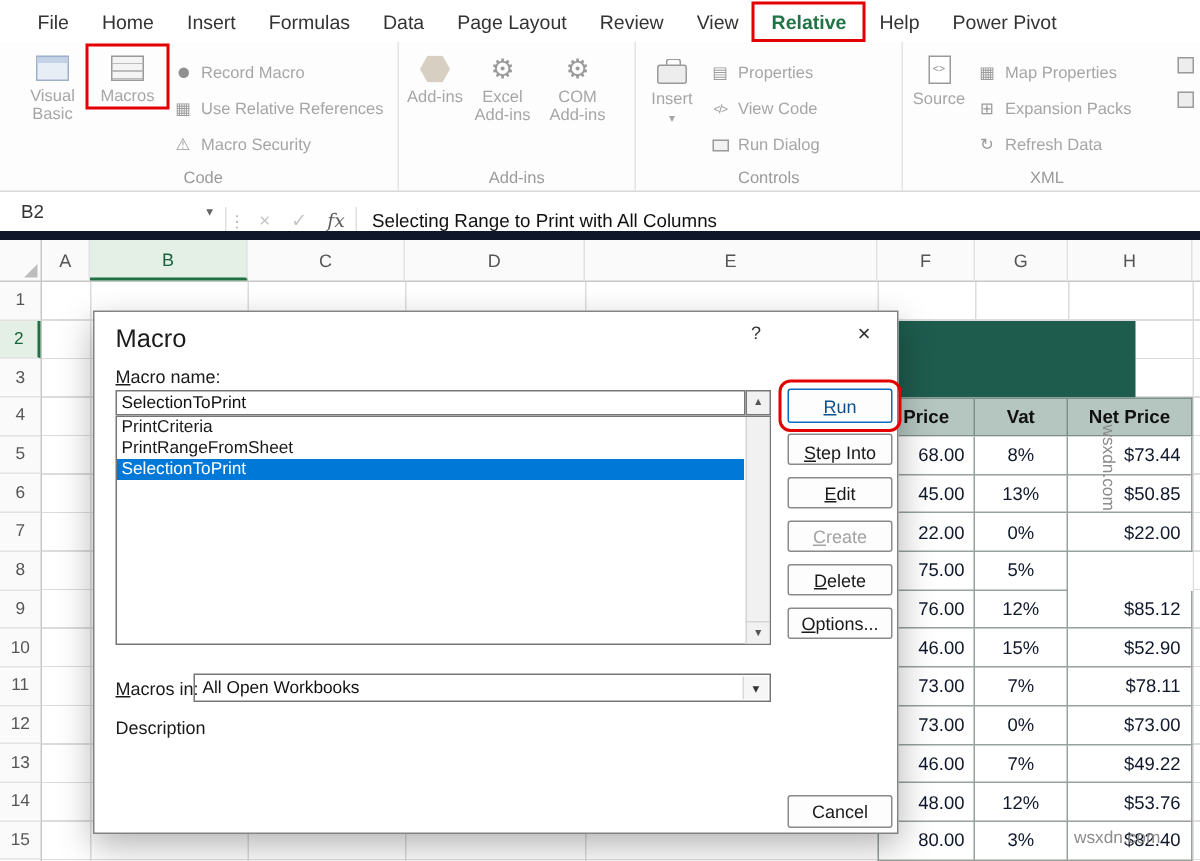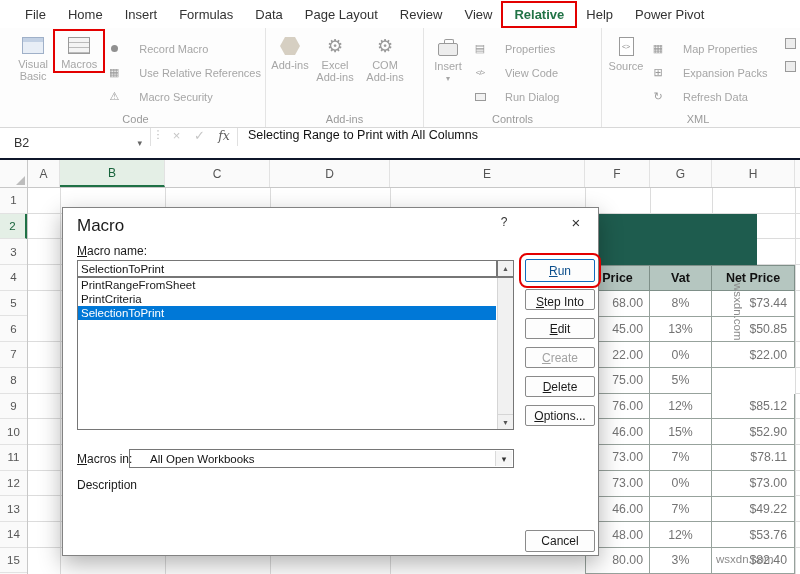--- a/index.html
+++ b/index.html
@@ -19,21 +19,21 @@
   .rgroup { position:relative; height:100%; border-right:1px solid #E4E4E4;
             display:flex; align-items:flex-start; padding:4px 4px 18px 4px; }
   .glabel { position:absolute; bottom:2px; left:0; right:0; text-align:center;
             font-size:11px; color:#9A9A9A; }
   .bigbtn { width:50px; display:flex; flex-direction:column; align-items:center;
             padding-top:5px; gap:4px; }
   .bigbtn.narrow { width:40px; }
   .blabel { font-size:11px; color:#A6A6A6; text-align:center; line-height:12px; }
   .bcaret { font-size:8px; color:#A6A6A6; line-height:6px; }
   .smallstack { display:flex; flex-direction:column; gap:11px; padding-top:10px; padding-left:5px; }
-  .smallitem { display:flex; align-items:center; gap:18px; font-size:11px; color:#A6A6A6; white-space:nowrap; }
+  .smallitem { display:flex; align-items:center; gap:5px; font-size:11px; color:#A6A6A6; white-space:nowrap; }
   .sicon { width:14px; height:13px; display:flex; align-items:center; justify-content:center;
            font-size:11px; color:#9A9A9A; }
   
   .winicon { width:22px; height:17px; border:1px solid #9FB0C8; background:#E8EEF6; position:relative; }
   .winicon::before { content:""; position:absolute; top:0; left:0; right:0; height:4px; background:#C3D1E4; }
   .macicon { width:22px; height:17px; border:1px solid #9A9A9A; background:#F4F4F4;
              background-image:repeating-linear-gradient(to bottom, transparent 0 4px, #BBB 4px 5px); }
   .hexicon { width:20px; height:18px; background:#D6CFC2;
              clip-path:polygon(25% 0,75% 0,100% 50%,75% 100%,25% 100%,0 50%); }
   .gearicon { font-size:18px; color:#9A9A9A; line-height:18px; }
@@ -45,21 +45,21 @@
   .docicon { width:15px; height:19px; border:1px solid #9A9A9A; background:#fff; font-size:7px; color:#888;
              display:flex; align-items:center; justify-content:center; }
   .dotsicon { width:7px; height:7px; border-radius:50%; background:#909090; }
   .boxicon { width:11px; height:8px; border:1px solid #9A9A9A; background:#F2F2F2; }
   .codetxt { font-size:8px; color:#9A9A9A; letter-spacing:-1px; }
   .edgeicons { position:absolute; right:-2px; top:10px; display:flex; flex-direction:column; gap:12px; }
   .edgeicon { width:11px; height:11px; border:1px solid #9A9A9A; background:#EDEDED; }
 
   
   .fbar { position:absolute; top:128px; left:0; right:0; height:32px; background:#fff;
-          border-bottom:2px solid #0f172a; display:flex; align-items:flex-start; font-size:12.5px; }
+          border-bottom:6px solid #0f172a; display:flex; align-items:flex-end; font-size:12.5px; }
   .namebox { width:150px; height:100%; display:flex; align-items:center; padding-left:14px;
              color:#333; position:relative; }
   .namecaret { position:absolute; right:8px; font-size:9px; color:#666; }
   .fdiv { width:1px; height:60%; background:#E0E0E0; }
   .fdots { width:14px; text-align:center; color:#B9B9B9; font-size:11px; }
   .fbtn { width:23px; text-align:center; color:#C6C6C6; font-size:13px; }
   .fx { color:#5F5F5F; font-style:italic; font-family:"DejaVu Serif", serif; width:26px; text-align:center; }
   .ftext { margin-left:10px; color:#111; white-space:nowrap; }
 
   
@@ -83,21 +83,21 @@
 
   
   .titleblock { position:absolute; left:585px; top:214px; width:172px; height:51px; background:#1E5C4E; }
   .theader { position:absolute; left:585px; top:265px; width:210px; height:26px; display:flex;
              background:#B5C6C0; font-weight:bold; font-size:12.5px; color:#111; }
   .th { display:flex; align-items:center; justify-content:center;
         border:1px solid #7E8F88; border-left:none;text-align:center; }
   .th.c1 { width:65px; border-left:1px solid #7E8F88; } .th.c2 { width:62px; } .th.c3 { width:83px; }
   .tdata { position:absolute; left:585px; top:291px; width:210px; }
   .trow { display:flex; height:25.7px; background:#fff; }
-  .tc { border-right:1px solid #97A29C; border-bottom:1px solid #97A29C; font-size:12.3px; color:#737373;
+  .tc { border-right:1px solid #97A29C; border-bottom:1px solid #97A29C; font-size:12.3px; color:#0f172a;
         display:flex; align-items:center; }
   .tc.price { width:65px; justify-content:flex-end; padding-right:6px; border-left:1px solid #97A29C; }
   .tc.vat { width:62px; justify-content:center; }
   .tc.net { width:83px; justify-content:flex-end; padding-right:7px; }
 
   .wm-v { position:absolute; left:744px; top:283px; transform:rotate(90deg); transform-origin:0 0;
           font-size:11.5px; color:#8C8C8C; white-space:nowrap; }
   .wm-b { position:absolute; left:716px; top:553px; font-size:11.5px; color:#8C8C8C; }
 
   
@@ -126,21 +126,21 @@
             border-top:1px solid #D5D5D5; border-left:1px solid #D5D5D5; display:flex;
             align-items:center; justify-content:center; font-size:7px; color:#555; }
   .dbtn { position:absolute; left:462px; width:70px; height:21px; border:1px solid #8A8A8A;
           background:#FDFDFD; border-radius:2px; display:flex; align-items:center; justify-content:center;
           font-size:12px; color:#1A1A1A; }
   .dbtn span { display:block; }
   .dbtn.primary { border:1.5px solid #0F6CBD; color:#0B4E8C; height:23px;
           outline:2px solid #E30000; outline-offset:4px; }
   .dbtn.disabled { color:#A3A3A3; }
   .dcombo { position:absolute; left:66px; top:241px; width:385px; height:19px; border:1px solid #767676;
-            display:flex; align-items:center; padding-left:20px; font-size:11.5px; color:#111; }
+            display:flex; align-items:center; padding-left:5px; font-size:11.5px; color:#111; }
   .dcombo .ccaret { position:absolute; right:1px; top:1px; bottom:1px; width:17px; display:flex;
             align-items:center; justify-content:center; font-size:9px; color:#333; background:#F6F6F6;
             border-left:1px solid #DADADA; }
 </style>
 </head>
 <body>
 
 <div class="stage">
 
   <div class="tabs">
@@ -377,22 +377,22 @@
   <div class="dialog">
     <div class="dtitle">Macro</div>
     <div class="dhelp">?</div>
     <div class="dclose">×</div>
 
     <div class="dlabel ulf" style="top:36px;">Macro name:</div>
     <input class="dedit" value="SelectionToPrint" style="">
     <div class="dscroll-top">▲</div>
 
     <div class="dlist">
+      <div class="ditem">PrintCriteria</div>
       <div class="ditem">PrintRangeFromSheet</div>
-      <div class="ditem">PrintCriteria</div>
       <div class="ditem selected">SelectionToPrint</div>
       <div class="dtrack"></div>
       <div class="dscroll-bottom">▼</div>
     </div>
 
     <div class="dbtn primary" style="top:51px;">
         <span class="ulf">Run</span>
       </div>
     <div class="dbtn" style="top:81px;align-items:flex-end;">
         <span class="ulf">Step Into</span>

